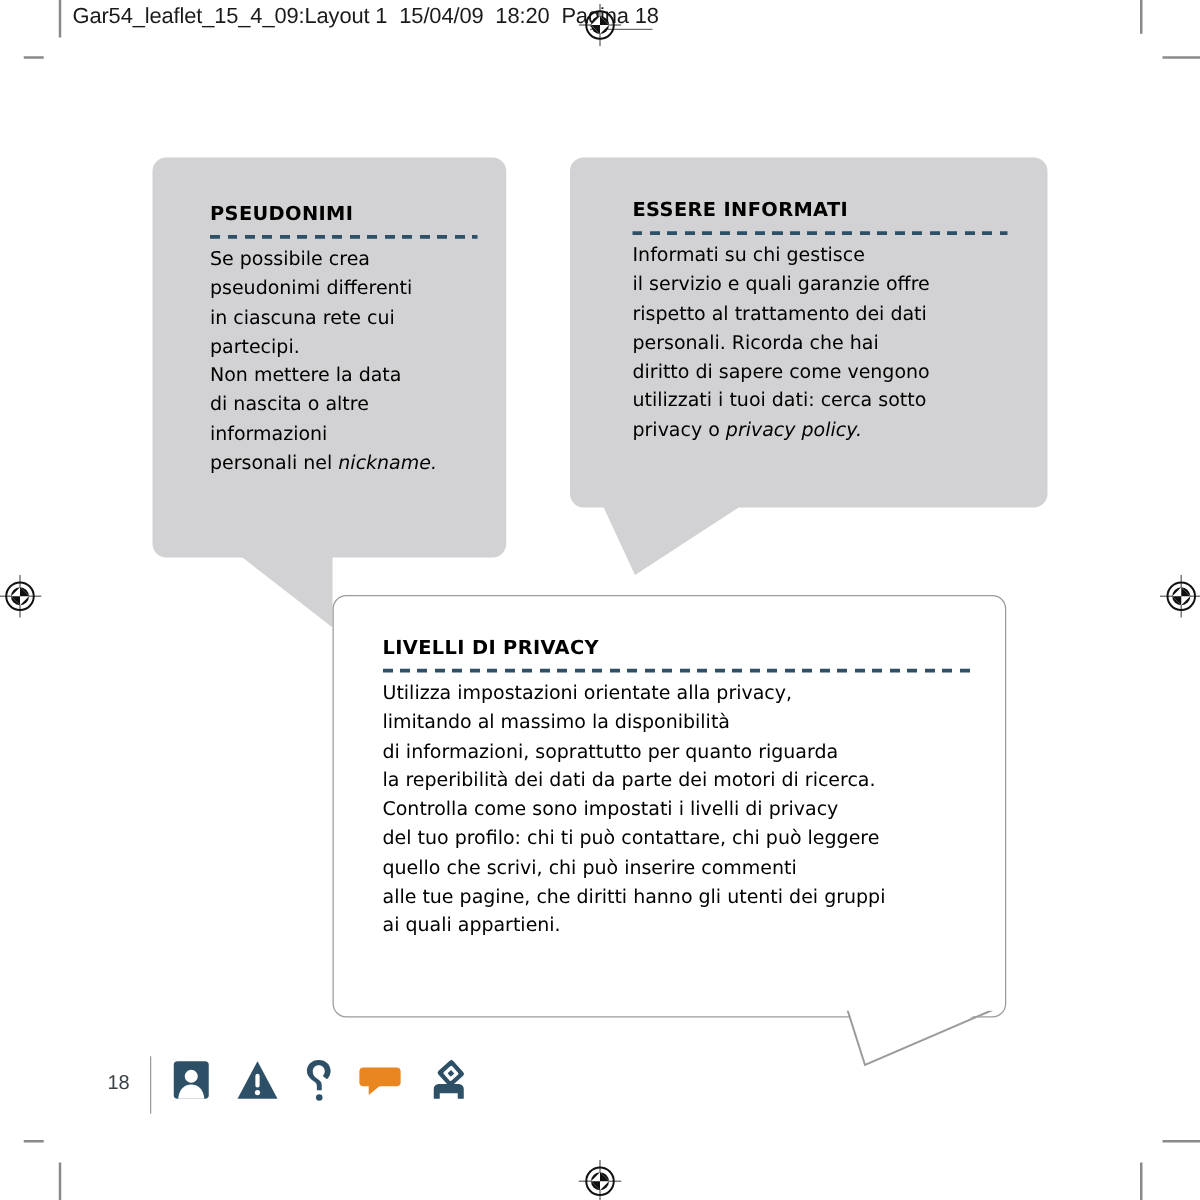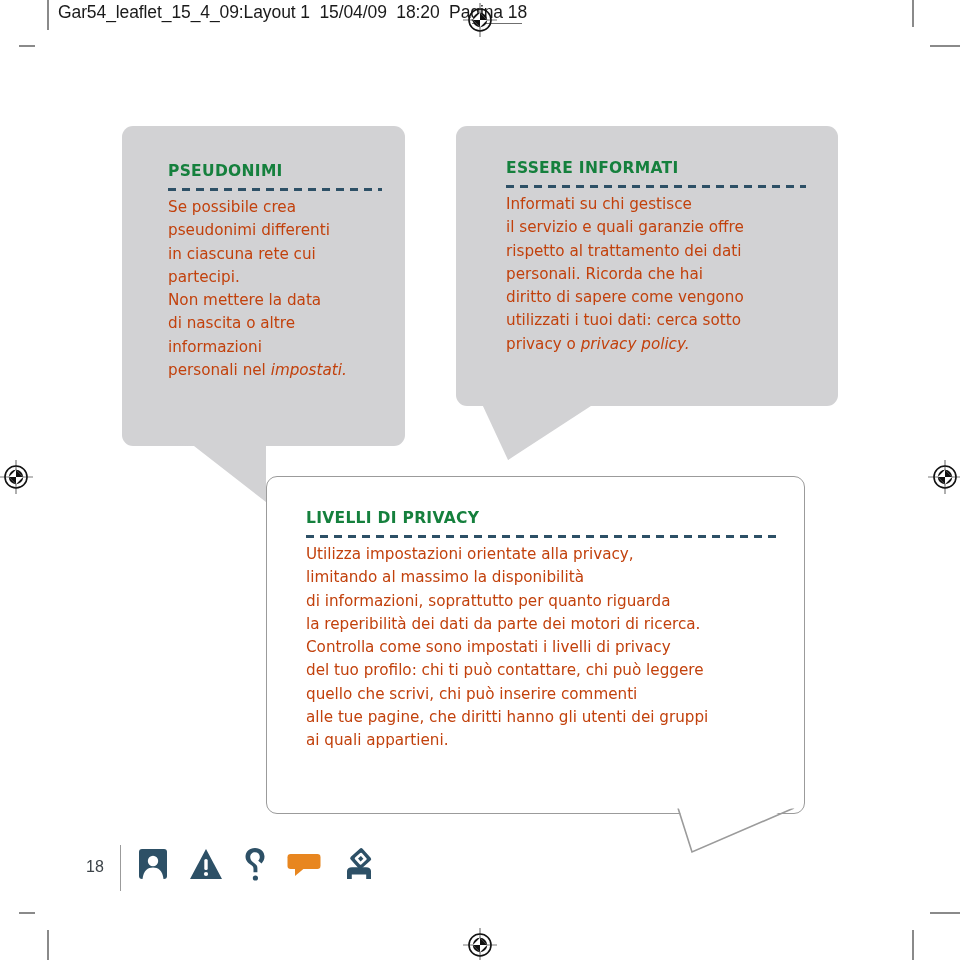--- a/index.html
+++ b/index.html
@@ -75,39 +75,39 @@
     position: absolute;
     left: 0; top: 0;
     padding: 0;
   }
 
   .b-title {
     font-family: "DejaVu Sans", sans-serif;
     font-weight: bold;
     font-size: 15.5px;
     letter-spacing: 0.3px;
-    color: #15803d;
+    color: #000000;
     line-height: 1.1;
   }
 
   .dashline {
     margin-top: 8px;
     margin-bottom: 5px;
     height: 3px;
     background-image: repeating-linear-gradient(
       to right,
       #2d5066 0px, #2d5066 8px,
       rgba(0,0,0,0) 8px, rgba(0,0,0,0) 14px
     );
   }
 
   .b-text {
     font-family: "DejaVu Sans", sans-serif;
     font-size: 15.2px;
-    color: #c2410c;
+    color: #000000;
     line-height: 1.53;
     white-space: pre-line;
   }
   .b-text .it { font-style: italic; }
 
   
   .tail {
     position: absolute;
     pointer-events: none;
   }
@@ -212,21 +212,21 @@
     <div class="bubble-content" style="left:46px; top:37px; width:214px;">
       <div class="b-title">PSEUDONIMI</div>
       <div class="dashline"></div>
       <div class="b-text"><span>Se possibile crea
 pseudonimi differenti
 in ciascuna rete cui
 partecipi.
 Non mettere la data
 di nascita o altre
 informazioni
-personali nel </span><span class="it">impostati.</span></div>
+personali nel </span><span class="it">nickname.</span></div>
     </div>
   </div>
 
   <div class="bubble outlined" style="left:266px; top:476px; width:539px; height:338px;">
     <div class="body"></div>
     <div class="tail" style="left:410px; top:330px;">
       <svg width="130" height="60" viewBox="0 0 130 60">
         <path d="M2 0 L118 0 L16 46 Z" fill="#ffffff"></path>
         <path d="M2 0 L2 6" stroke="#ffffff" stroke-width="4"></path>
         <polyline points="2,2 2,2 16,46 118,2" fill="none" stroke="#9b9b9b" stroke-width="1.6" stroke-linejoin="miter"></polyline>

